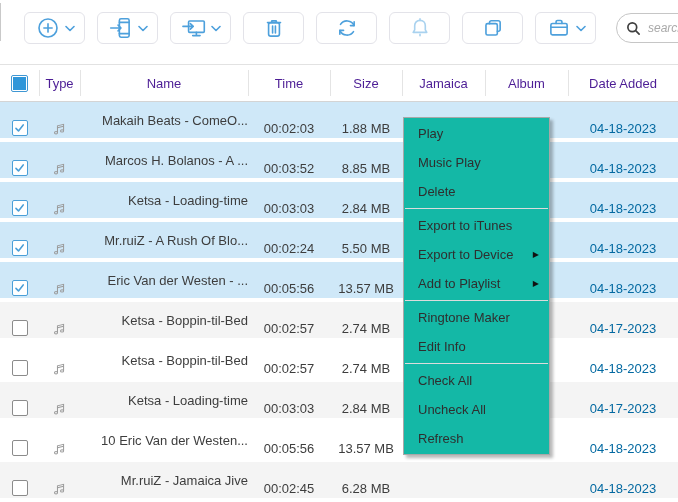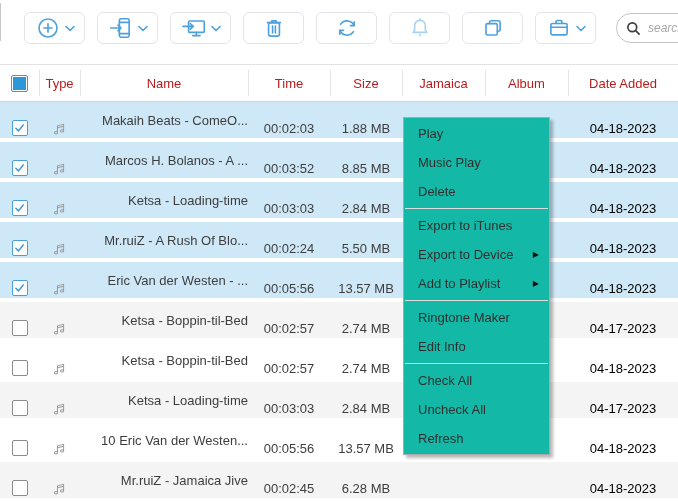--- a/index.html
+++ b/index.html
@@ -16,37 +16,37 @@
   .ic{stroke:#4da0dc;fill:none;stroke-width:1.5;stroke-linecap:round;stroke-linejoin:round;}
   .ic-light{stroke:#a9d2ef;fill:none;stroke-width:1.5;stroke-linecap:round;stroke-linejoin:round;}
   .chev{stroke:#4da0dc;fill:none;stroke-width:1.6;stroke-linecap:round;stroke-linejoin:round;}
   .search{position:absolute;left:616px;top:13px;width:95px;height:30px;box-sizing:border-box;border:1px solid #c6c6c6;border-radius:15px;background:#fff;display:flex;align-items:center;padding-left:9px;gap:5px;}
   .search input{border:none;outline:none;width:50px;font-size:12px;font-family:"Liberation Sans",sans-serif;background:transparent;}
   .search input::placeholder{font-style:italic;color:#a9a9a9;}
 
   
   .grid{display:grid;grid-template-columns:39px 41px 168px 82px 72px 83px 83px 110px;}
   .thead{height:36px;border-top:1px solid #e2e2e2;border-bottom:1px solid #d4d4d4;background:#fff;}
-  .th{position:relative;display:flex;align-items:center;justify-content:center;color:#b91c1c;cursor:pointer;}
+  .th{position:relative;display:flex;align-items:center;justify-content:center;color:#4c1d95;cursor:pointer;}
   .th:not(:first-child)::before{content:"";position:absolute;left:0;top:5px;bottom:5px;width:1px;background:#e4e4e4;}
   .hcbx{width:17px;height:17px;box-sizing:border-box;border:1px solid #3f97d3;border-radius:2px;background:#fff;display:flex;align-items:center;justify-content:center;cursor:pointer;}
   .hcbx .fill{width:13px;height:13px;background:#2f96d9;}
 
   .row{height:40px;box-sizing:border-box;border-bottom:4px solid #fff;background:#fff;cursor:default;}
   .row.selected{background:#cfe8f8;}
   .row.zebra{background:#f4f4f4;}
   .cell{display:flex;align-items:center;overflow:hidden;white-space:nowrap;}
   .c-check,.c-type,.c-time,.c-size,.c-date{justify-content:center;margin-top:16px;}
   .c-name{padding-left:6px;justify-content:flex-end;}
   .cbx{width:16px;height:16px;box-sizing:border-box;border:1px solid #8b8b8b;border-radius:2px;background:#fff;display:inline-flex;align-items:center;justify-content:center;cursor:pointer;}
   .cbx.checked{border:1px solid #4a9fd8;}
   .ck{width:11px;height:10px;fill:none;stroke:#4a9fd8;stroke-width:2;stroke-linecap:round;stroke-linejoin:round;display:none;}
   .cbx.checked .ck{display:block;}
   .note{stroke:#9b9b9b;fill:none;stroke-width:1.2;}
-  .c-date span{color:#000000;}
+  .c-date span{color:#0369a1;}
 
   
   .menu{position:absolute;left:403px;top:117px;width:147px;box-sizing:border-box;background:#14b8a6;border:1px solid #a8a8a8;box-shadow:3px 3px 3px rgba(0,0,0,0.28);z-index:10;padding:1px 0;}
   .menu-item{position:relative;height:29px;line-height:27px;box-sizing:border-box;border:1px solid transparent;padding:0 8px 0 13px;color:#2f2f2f;cursor:pointer;white-space:nowrap;}
   .menu-item.hover{background:#fff;border-color:#c9c9c9;}
   .mi-arrow{display:none;position:absolute;right:9px;top:0;font-size:8px;color:#111;}
   .menu-item.has-sub .mi-arrow{display:block;}
   .menu-sep{height:1px;background:#dcdcdc;margin:2px 1px;}
 </style>
 </head>

